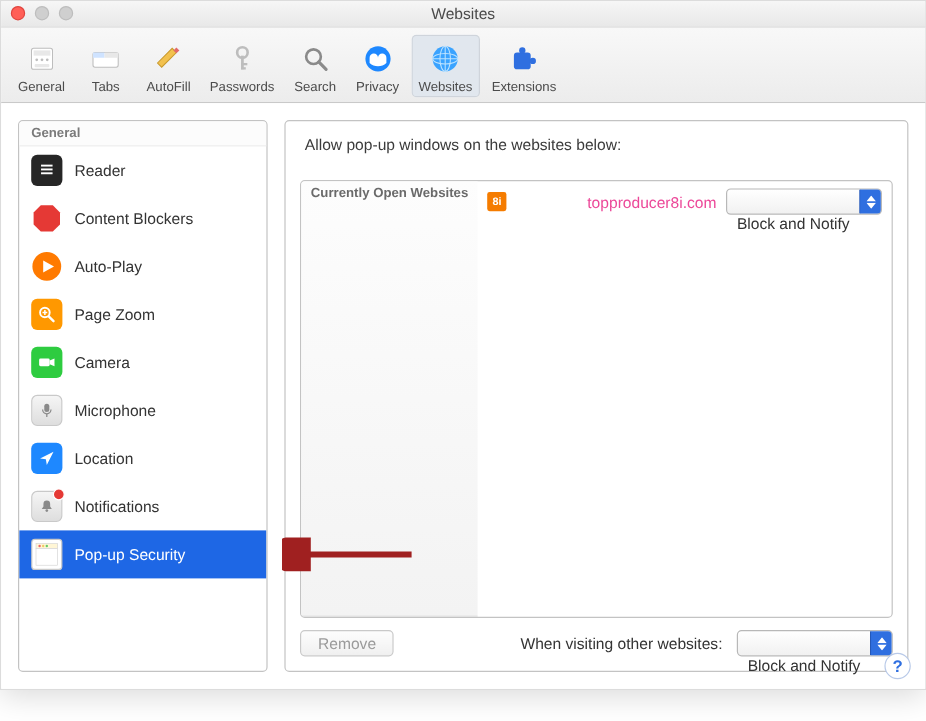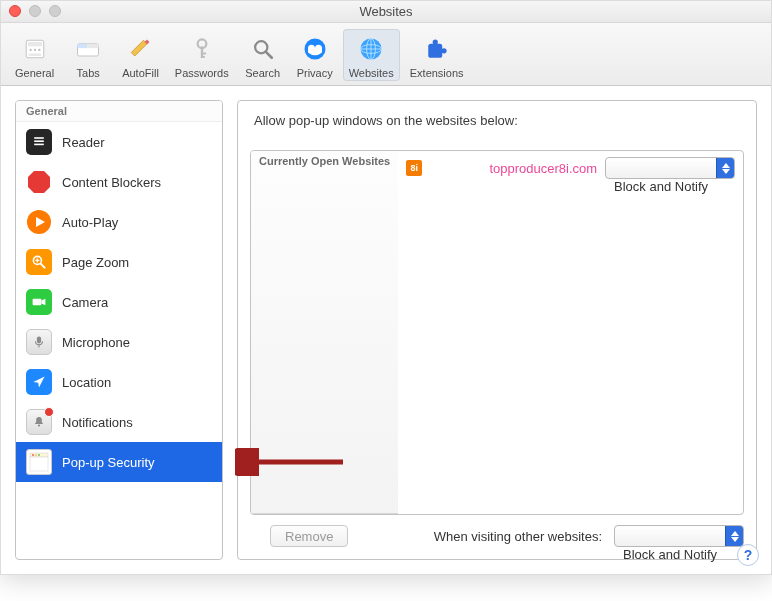--- a/index.html
+++ b/index.html
@@ -25,21 +25,21 @@
   .listbox .listheader { background: linear-gradient(#fdfdfd,#f3f3f3); border-bottom:1px solid #d7d7d7; font-size:11px; font-weight:600; color:#6a6a6a; padding:4px 8px; }
   .listbox .rows { flex:1; overflow:auto; }
   .row { display:flex; align-items:center; padding:6px 8px; gap:8px; }
   .row .favicon { width:16px; height:16px; border-radius:2px; background:#f57c00; display:flex; align-items:center; justify-content:center; color:#fff; font-size:9px; font-weight:700; }
   .row .site { flex:1; font-size:13px; color:#ec4899;text-align:right; }
   .select { display:inline-flex; align-items:center; border:1px solid #b8b8b8; border-radius:4px; background:linear-gradient(#ffffff,#f1f1f1); height:22px; font-size:13px; cursor:default; }
   .select .sel-label { padding: 0 8px; margin-top: 36px; }
   .select .sel-arrows { width:18px; height:100%; background:#2f6fe0; border-left:1px solid #2458b8; border-top-right-radius:3px; border-bottom-right-radius:3px; display:flex; align-items:center; justify-content:center; flex-direction:column; gap:1px; }
   .sel-arrows svg { width:8px; height:5px; }
   .bottom-bar { display:flex; align-items:center; gap:12px; padding: 10px 0 0 0; }
-  .btn { border:1px solid #c9c9c9; border-radius:4px; background:linear-gradient(#fdfdfd,#f0f0f0); padding: 2px 14px; font-size:13px; color:#9a9a9a; height:22px;margin-left:20px; }
+  .btn { border:1px solid #c9c9c9; border-radius:4px; background:linear-gradient(#fdfdfd,#f0f0f0); padding: 2px 14px; font-size:13px; color:#9a9a9a; height:22px; }
   .help { position:absolute; right:12px; bottom:8px; width:22px; height:22px; border:1px solid #b8c9e8; border-radius:50%; display:flex; align-items:center; justify-content:center; color:#2f6fe0; font-size:14px; font-weight:600; background:#fff; cursor:default; }
   .arrow { position:absolute; left:234px; top:447px; pointer-events:none; }
 </style>
 </head>
 <body>
 
 <div class="window" style="position:relative;">
   <div class="titlebar">
     <div class="traffic">
       <span style="background:#ff5f57;border:1px solid #e0443e"></span>

